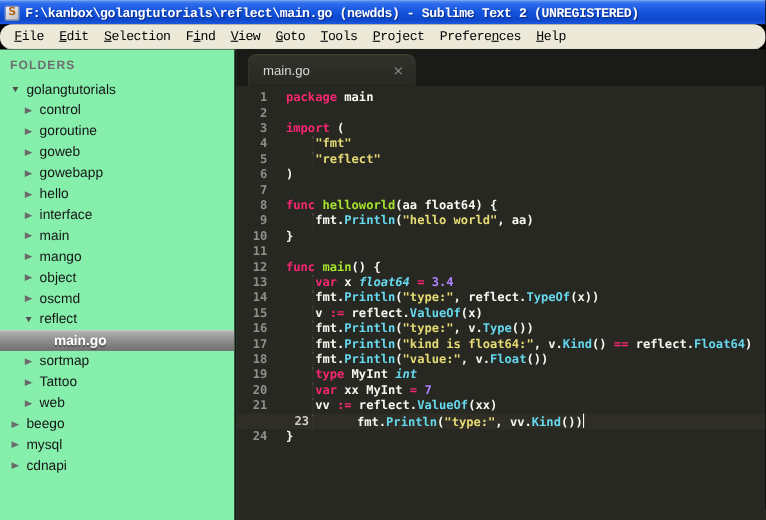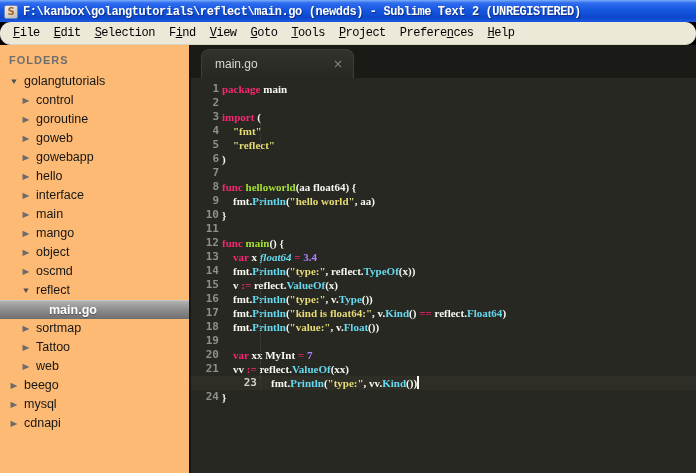--- a/index.html
+++ b/index.html
@@ -21,21 +21,21 @@
   .menubar { height:23px; flex:none; background:#ECE9D8; display:flex; align-items:center;
     padding-left:6px; gap:0; border-bottom:1px solid #d8d4c4;border-radius:11px; }
   .menu-item { font:12px/22px "Liberation Mono", monospace; color:#000; padding:0 7px;
     letter-spacing:-0.5px; cursor:default; }
   .menu-item .accel { text-decoration:underline; }
 
   
   .main { flex:1; display:flex; min-height:0; }
 
   
-  .sidebar { width:191px; flex:none; background:#fdba74; border-right:2px solid #161613;
+  .sidebar { width:215px; flex:none; background:#86efac; border-right:2px solid #161613;
     overflow:hidden; padding-top:5px; }
   .folders-header { font:bold 11px/16px "Liberation Sans", sans-serif; color:#6e6e6e;
     letter-spacing:1px; padding:2px 0 4px 9px; }
   .tree-row { height:19px; display:flex; align-items:center; position:relative;
     font:12.5px/19px "Liberation Sans", sans-serif; color:#161616; cursor:default; }
   .tree-row .arrow { font-size:9px; color:#4f4f4f; width:12px; flex:none; text-align:center;
     transform:scaleY(.9); }
   .tree-row .arrow.collapsed { color:#6b6b6b; }
   .tree-row.lvl0 { padding-left:8px; }
   .tree-row.lvl1 { padding-left:20px; }
@@ -56,21 +56,21 @@
   .tab-close { color:#8a8a85; font:12px/12px "DejaVu Sans", sans-serif; cursor:default; }
 
   .code-area { flex:1; padding-top:4px; overflow:hidden;
     font:bold 11px/14px "DejaVu Sans Mono", monospace; }
   .code-line { display:flex; height:14px; position:relative; white-space:pre; }
   .code-line.current { background:#2e2e26;padding-left:38px; }
   .line-num { width:28px; flex:none; text-align:right; color:#8f908a; font-weight:bold; }
   .code-line.current .line-num { color:#cfcfc7; }
   .indent-guide { position:absolute; left:69px; top:0; bottom:0; width:0;
     border-left:1px dotted #3f3f37; }
-  .line-text { margin-left:3px; white-space:pre;font-family:Liberation Serif, serif; }
+  .line-text { margin-left:17px; white-space:pre; }
   .tok-kw  { color:var(--c-keyword,#F92672); }
   .tok-fn  { color:var(--c-function,#A6E22E); }
   .tok-str { color:var(--c-string,#E6DB74); }
   .tok-num { color:var(--c-number,#AE81FF); }
   .tok-typ { color:var(--c-type,#66D9EF); font-style:italic; }
   .tok-call{ color:var(--c-call,#66D9EF); }
   .tok-fg  { color:var(--c-foreground,#F8F8F2); }
   .caret { display:inline-block; width:1.5px; height:13px; background:#f8f8f0;
     vertical-align:-2px; margin-left:0px; }
 </style>
@@ -199,21 +199,21 @@
           <div class="code-line"><span class="line-num">9</span><span class="indent-guide"></span><span class="line-text"><span class="tok-fg">    fmt.</span><span class="tok-call">Println</span><span class="tok-fg">(</span><span class="tok-str">"hello world"</span><span class="tok-fg">, aa)</span></span></div>
           <div class="code-line"><span class="line-num">10</span><span class="line-text"><span class="tok-fg">}</span></span></div>
           <div class="code-line"><span class="line-num">11</span><span class="line-text"></span></div>
           <div class="code-line"><span class="line-num">12</span><span class="line-text"><span class="tok-kw">func</span><span class="tok-fg"> </span><span class="tok-fn">main</span><span class="tok-fg">() {</span></span></div>
           <div class="code-line"><span class="line-num">13</span><span class="indent-guide"></span><span class="line-text"><span class="tok-fg">    </span><span class="tok-kw">var</span><span class="tok-fg"> x </span><span class="tok-typ">float64</span><span class="tok-fg"> </span><span class="tok-kw">=</span><span class="tok-fg"> </span><span class="tok-num">3.4</span></span></div>
           <div class="code-line"><span class="line-num">14</span><span class="indent-guide"></span><span class="line-text"><span class="tok-fg">    fmt.</span><span class="tok-call">Println</span><span class="tok-fg">(</span><span class="tok-str">"type:"</span><span class="tok-fg">, reflect.</span><span class="tok-call">TypeOf</span><span class="tok-fg">(x))</span></span></div>
           <div class="code-line"><span class="line-num">15</span><span class="indent-guide"></span><span class="line-text"><span class="tok-fg">    v </span><span class="tok-kw">:=</span><span class="tok-fg"> reflect.</span><span class="tok-call">ValueOf</span><span class="tok-fg">(x)</span></span></div>
           <div class="code-line"><span class="line-num">16</span><span class="indent-guide"></span><span class="line-text"><span class="tok-fg">    fmt.</span><span class="tok-call">Println</span><span class="tok-fg">(</span><span class="tok-str">"type:"</span><span class="tok-fg">, v.</span><span class="tok-call">Type</span><span class="tok-fg">())</span></span></div>
           <div class="code-line"><span class="line-num">17</span><span class="indent-guide"></span><span class="line-text"><span class="tok-fg">    fmt.</span><span class="tok-call">Println</span><span class="tok-fg">(</span><span class="tok-str">"kind is float64:"</span><span class="tok-fg">, v.</span><span class="tok-call">Kind</span><span class="tok-fg">() </span><span class="tok-kw">==</span><span class="tok-fg"> reflect.</span><span class="tok-call">Float64</span><span class="tok-fg">)</span></span></div>
           <div class="code-line"><span class="line-num">18</span><span class="indent-guide"></span><span class="line-text"><span class="tok-fg">    fmt.</span><span class="tok-call">Println</span><span class="tok-fg">(</span><span class="tok-str">"value:"</span><span class="tok-fg">, v.</span><span class="tok-call">Float</span><span class="tok-fg">())</span></span></div>
-          <div class="code-line"><span class="line-num">19</span><span class="indent-guide"></span></div>
+          <div class="code-line"><span class="line-num">19</span><span class="indent-guide"></span><span class="line-text"><span class="tok-fg">    </span><span class="tok-kw">type</span><span class="tok-fg"> MyInt </span><span class="tok-typ">int</span></span></div>
           <div class="code-line"><span class="line-num">20</span><span class="indent-guide"></span><span class="line-text"><span class="tok-fg">    </span><span class="tok-kw">var</span><span class="tok-fg"> xx MyInt </span><span class="tok-kw">=</span><span class="tok-fg"> </span><span class="tok-num">7</span></span></div>
           <div class="code-line"><span class="line-num">21</span><span class="indent-guide"></span><span class="line-text"><span class="tok-fg">    vv </span><span class="tok-kw">:=</span><span class="tok-fg"> reflect.</span><span class="tok-call">ValueOf</span><span class="tok-fg">(xx)</span></span></div>
           <div class="code-line current"><span class="line-num">23</span><span class="indent-guide"></span><span class="line-text"><span class="tok-fg">    fmt.</span><span class="tok-call">Println</span><span class="tok-fg">(</span><span class="tok-str">"type:"</span><span class="tok-fg">, vv.</span><span class="tok-call">Kind</span><span class="tok-fg">())</span><span class="caret"></span></span></div>
           <div class="code-line"><span class="line-num">24</span><span class="line-text"><span class="tok-fg">}</span></span></div>
         </div>
     </div>
 
   </div>
 </div>
 

